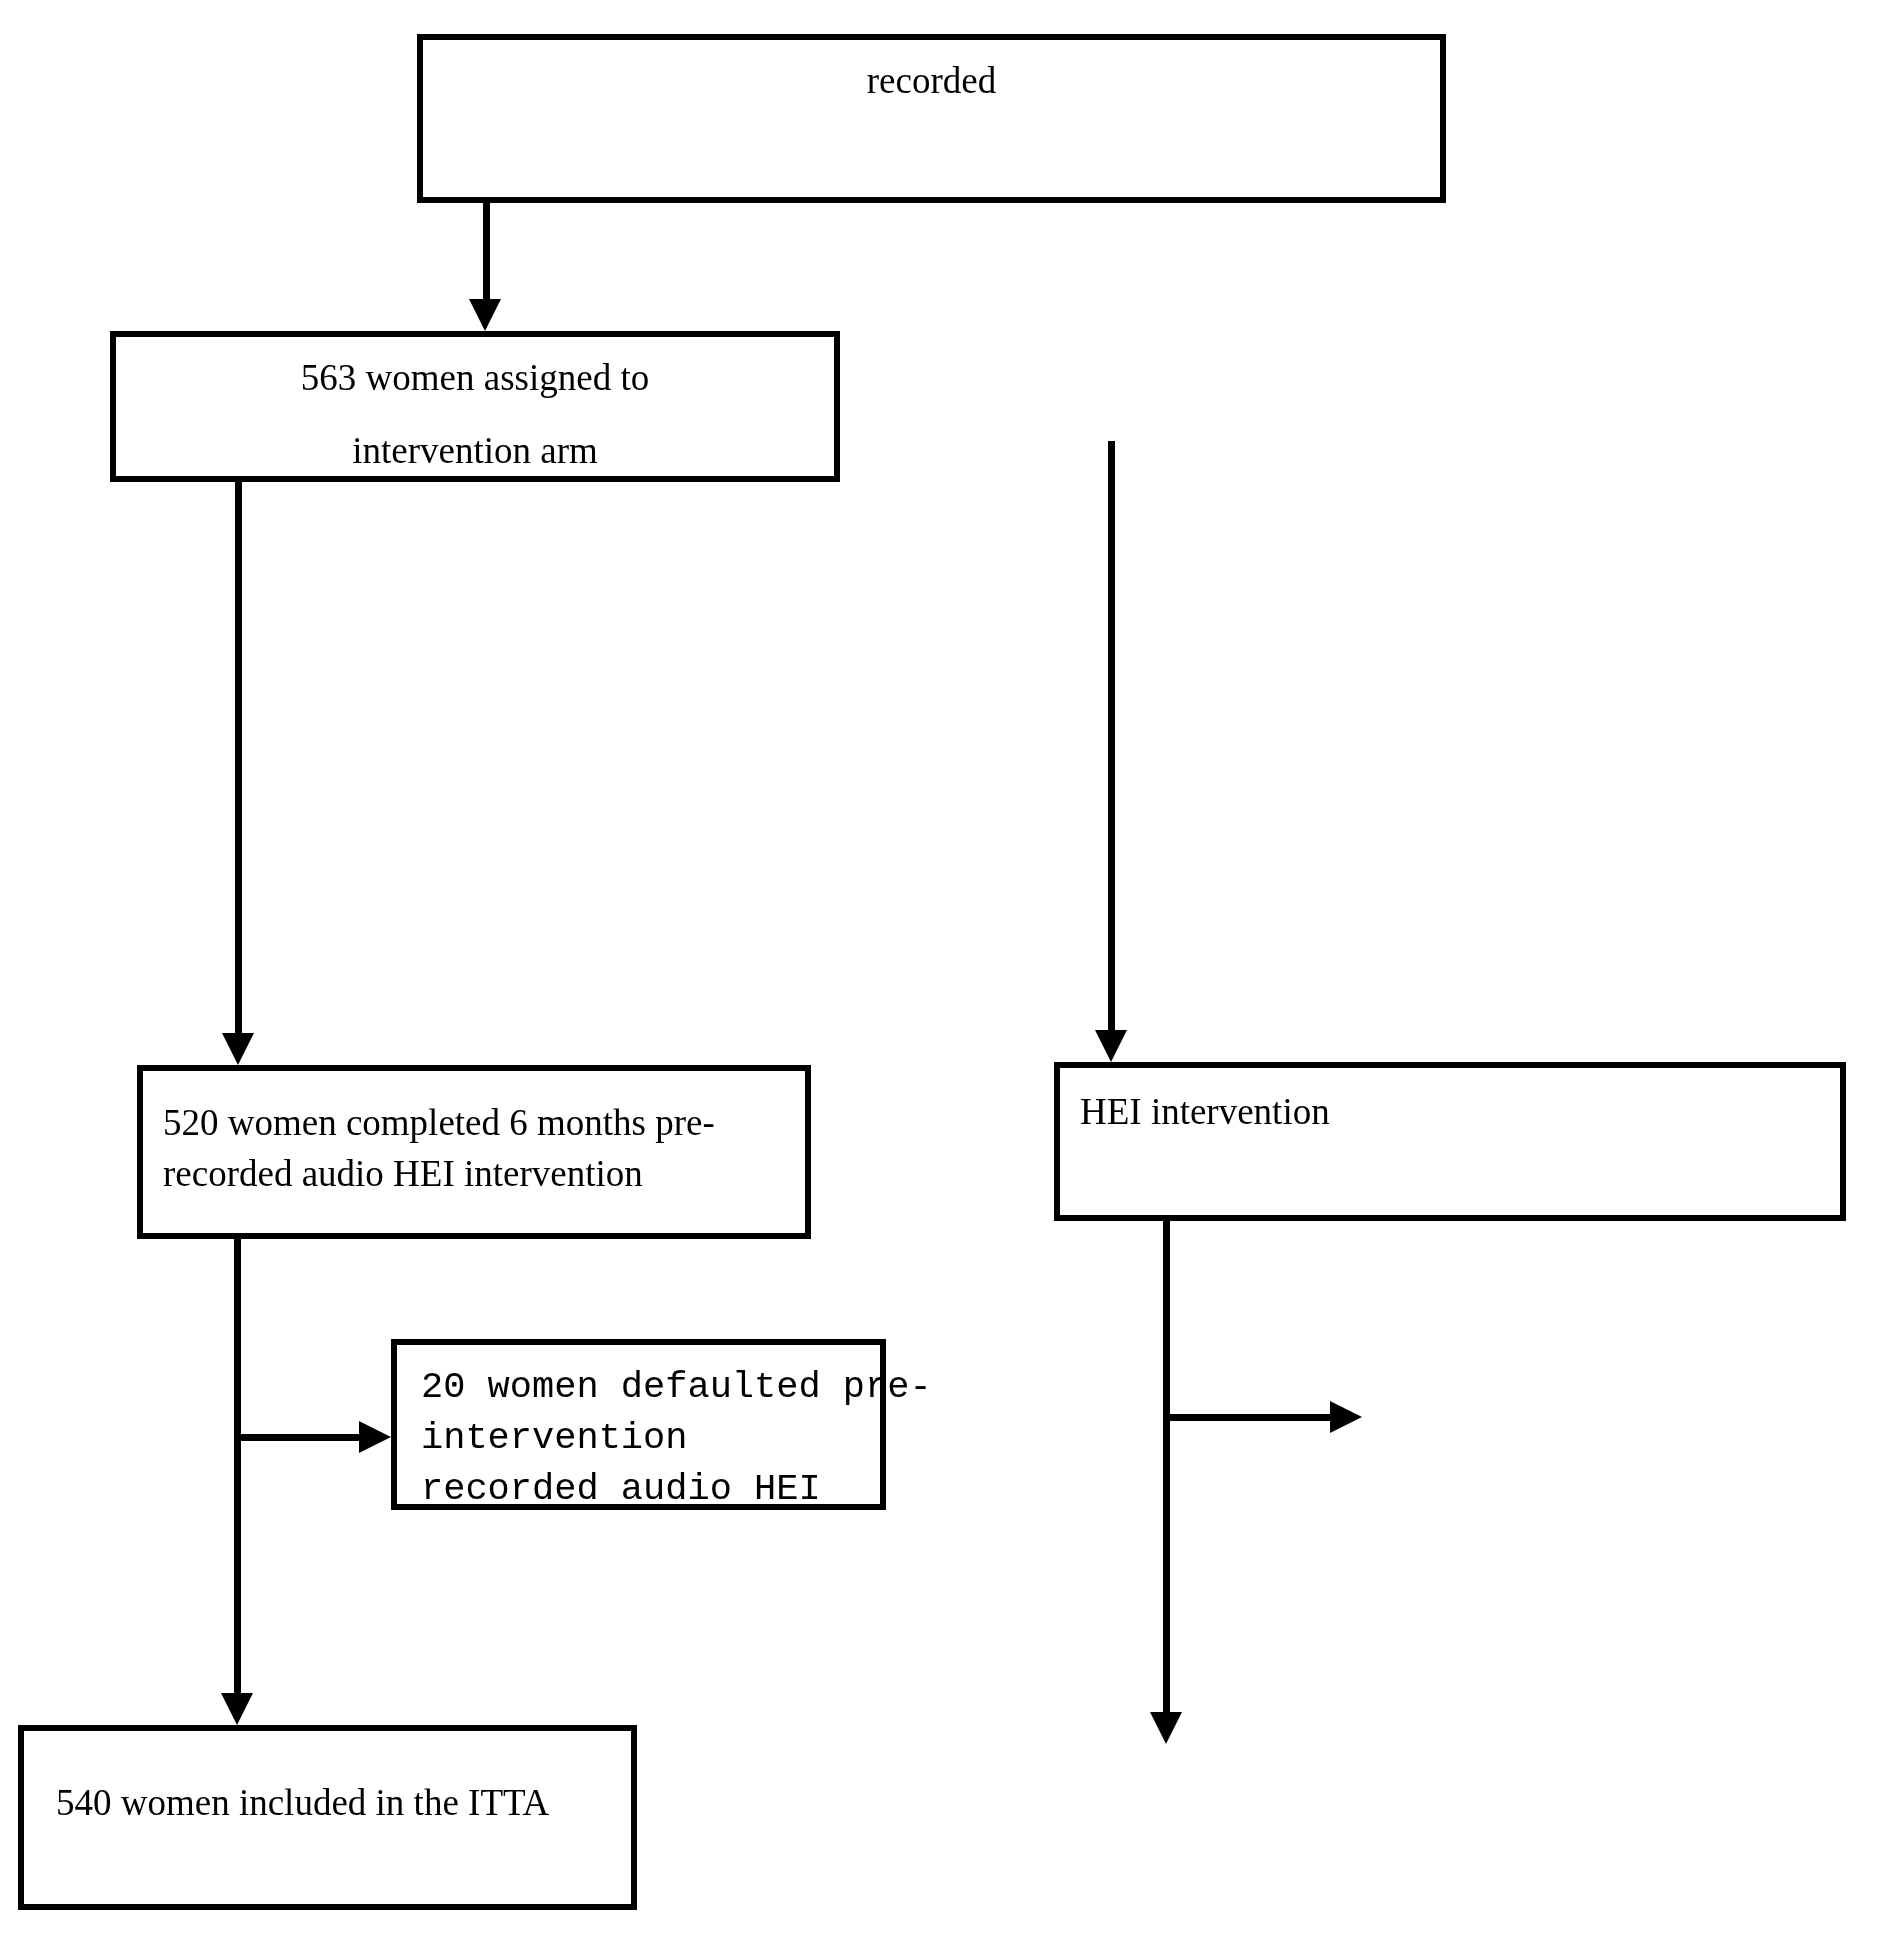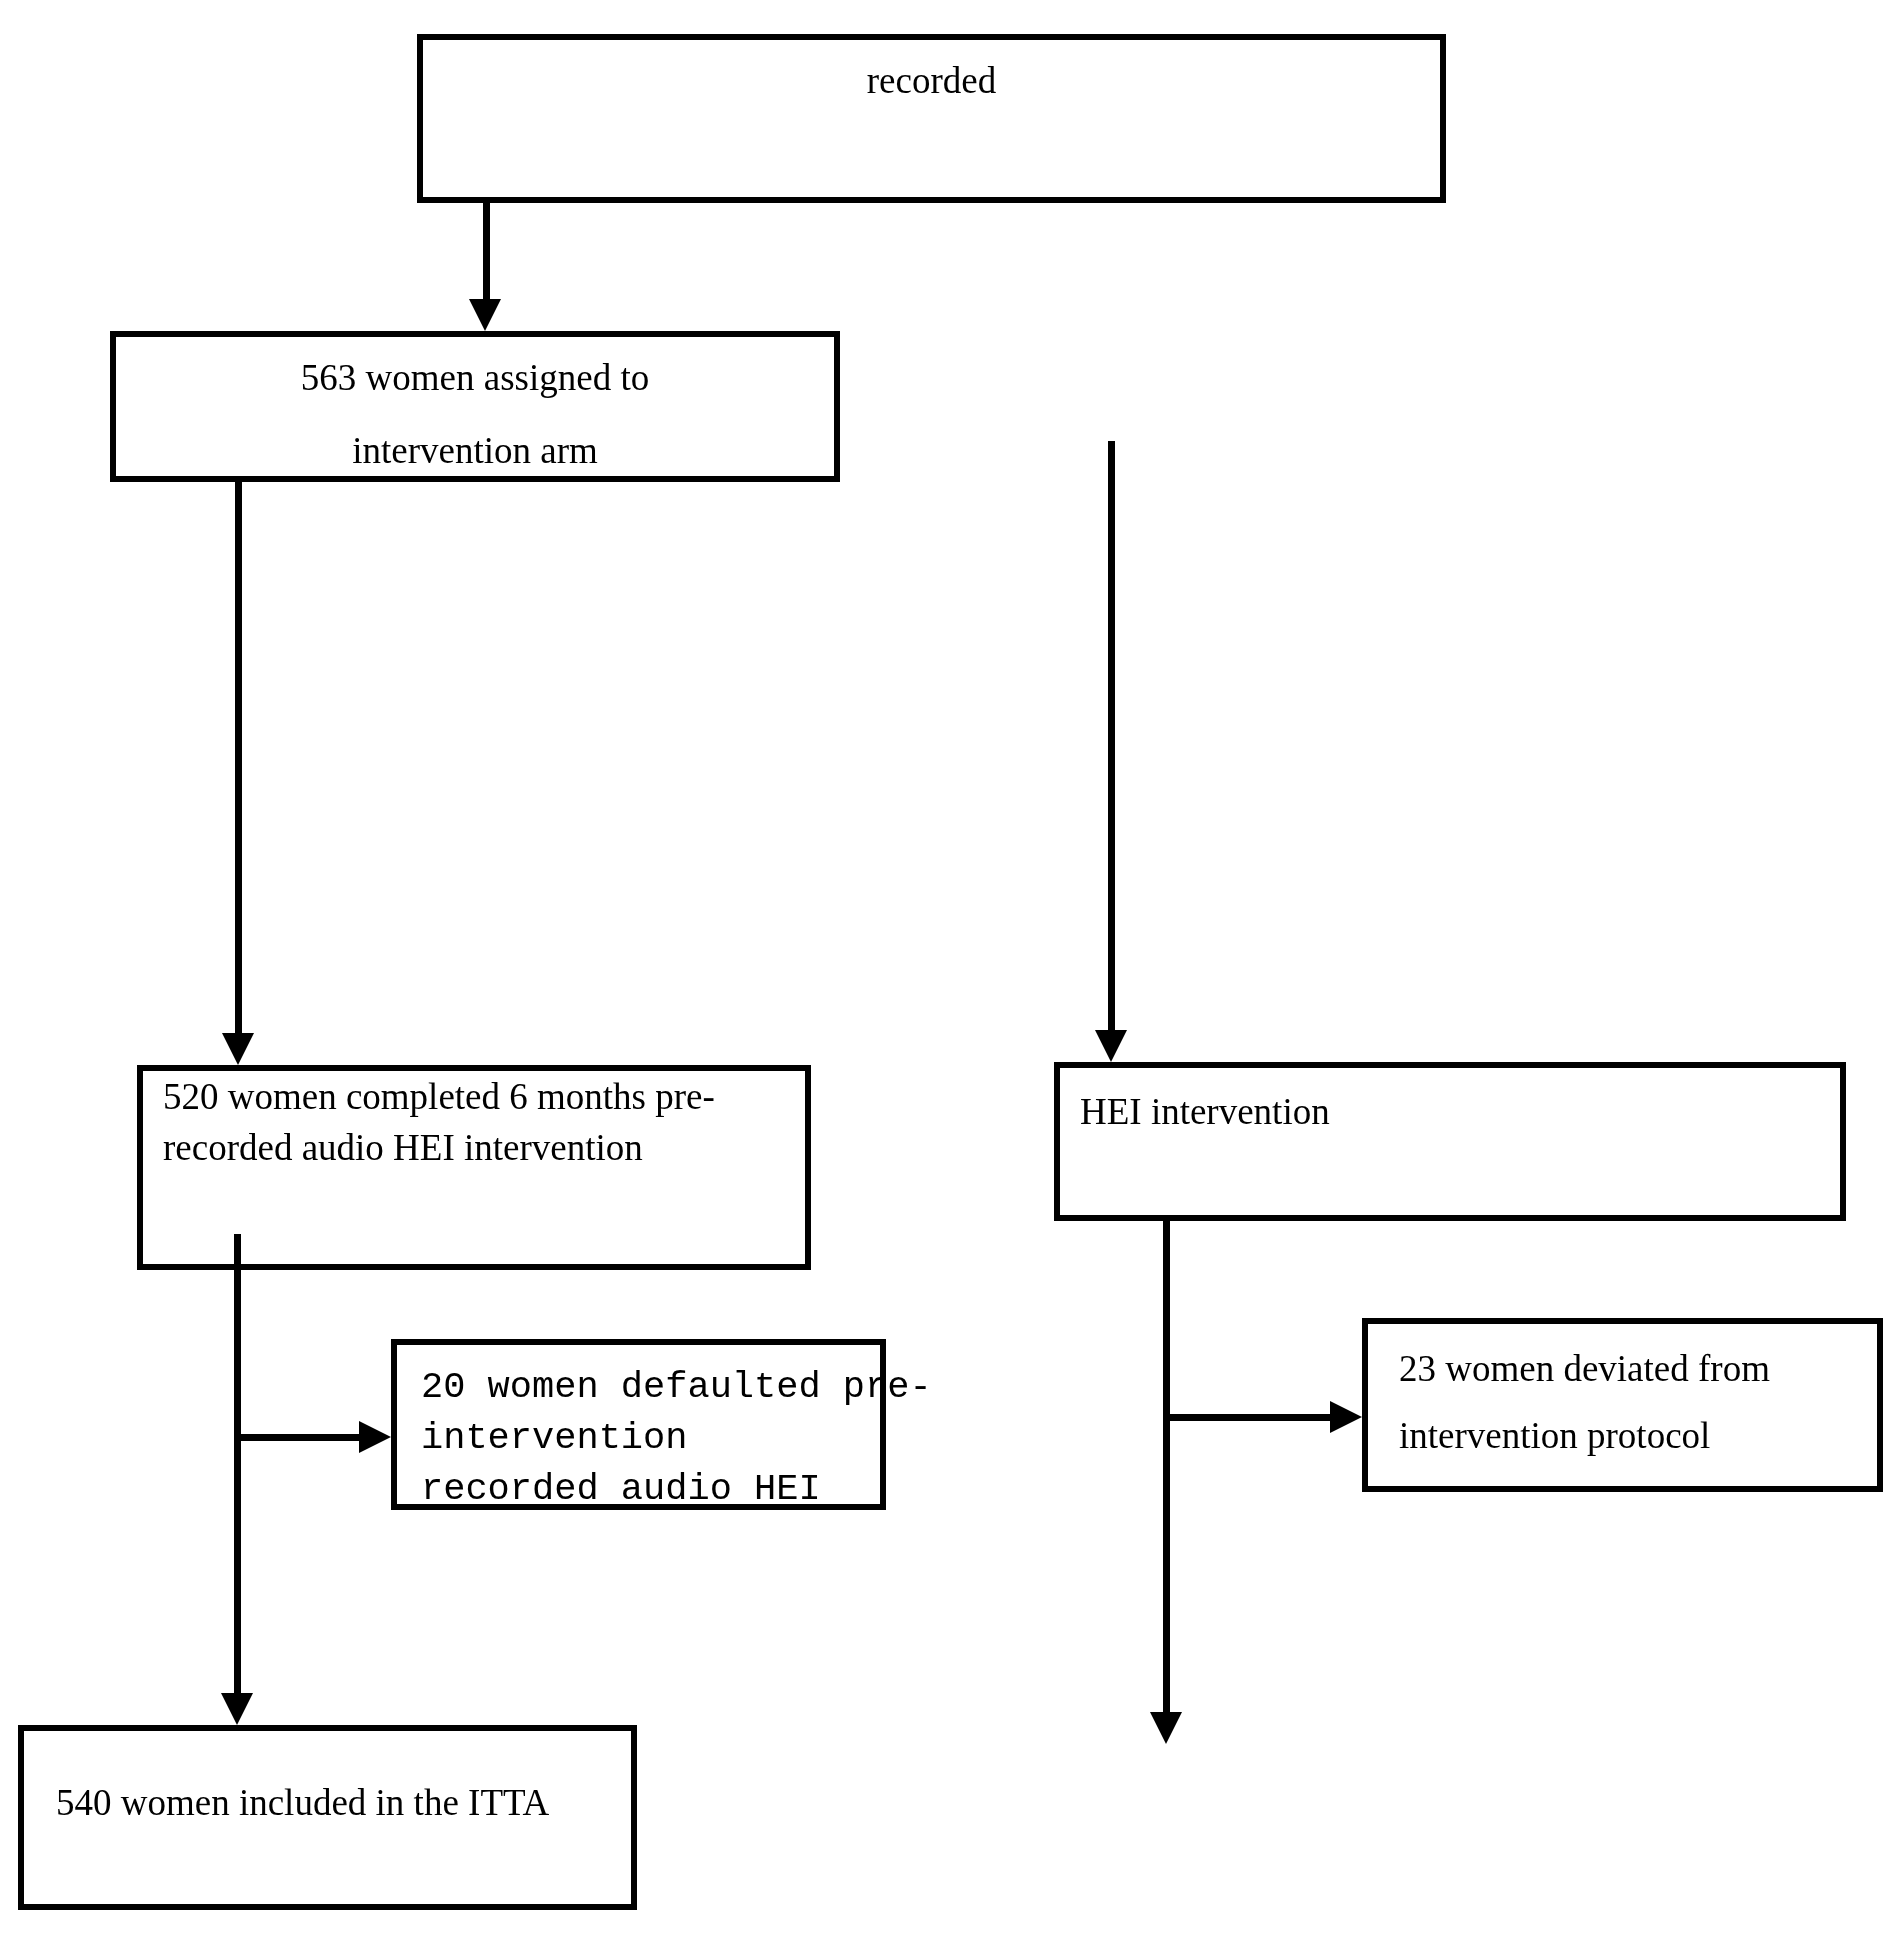--- a/index.html
+++ b/index.html
@@ -35,21 +35,21 @@
   .arrow-right {
     position: absolute; width: 0; height: 0;
     border-top: 16.6px solid transparent;
     border-bottom: 16.6px solid transparent;
     border-left: 32px solid #000000;
   }
 
   
   #box-consented            { left: 417px;  top: 34px;   width: 1029px; height: 169px; padding-top: 4.4px; }
   #box-intervention-arm     { left: 110px;  top: 331px;  width: 730px; height: 151px; padding-top: 4.4px; }
-  #box-completed-prerecorded{ left: 137px;  top: 1065px; width: 674px; height: 205px; padding-top: 0; padding-left: 20px; }
+  #box-completed-prerecorded{ left: 137px;  top: 1065px; width: 674px; height: 174px; padding-top: 26px; padding-left: 20px; }
   #box-completed-routine    { left: 1054px; top: 1062px; width: 792px; height: 159px; padding-top: 6.6px; padding-left: 20px; }
   #box-defaulted            { left: 391px;  top: 1339px; width: 495px;  height: 171px; padding-top: 16.6px; padding-left: 24px; font-family: Liberation Mono, monospace; }
   #box-deviated             { left: 1362px; top: 1318px; width: 521px;  height: 174px; padding-top: 11px; padding-left: 31px; }
   #box-itta-intervention    { left: 18px;   top: 1725px; width: 619px; height: 185px; padding-top: 49px; padding-left: 32px; }
   #box-itta-routine         { left: 1103px; top: 1744px; width: 614px; height: 173px; padding-top: 34px; padding-left: 31px; }
 </style>
 </head>
 <body>
 
 <div class="canvas">
@@ -71,24 +71,20 @@
   <div class="box lh-xl" id="box-completed-routine">
     <div class="txt-line">HEI intervention</div>
   </div>
 
   <div class="box lh-sm" id="box-defaulted">
     <div class="txt-line">20 women defaulted pre-</div>
     <div class="txt-line">intervention</div>
     <div class="txt-line">recorded audio HEI</div>
   </div>
 
-  <div class="box lh-lg" id="box-deviated">
-    <div class="txt-line">23 women deviated from</div>
-    <div class="txt-line">intervention protocol</div>
-  </div>
 
   <div class="box lh-one" id="box-itta-intervention">
     <div class="txt-line">540 women included in the ITTA</div>
   </div>
 
 
   <div class="vline" style="left:483px; top:203px; height:98px;"></div>
   <div class="arrow-down" style="left:469px; top:299px;"></div>
 
   <div class="vline" style="left:235px; top:482px; height:553px;"></div>

